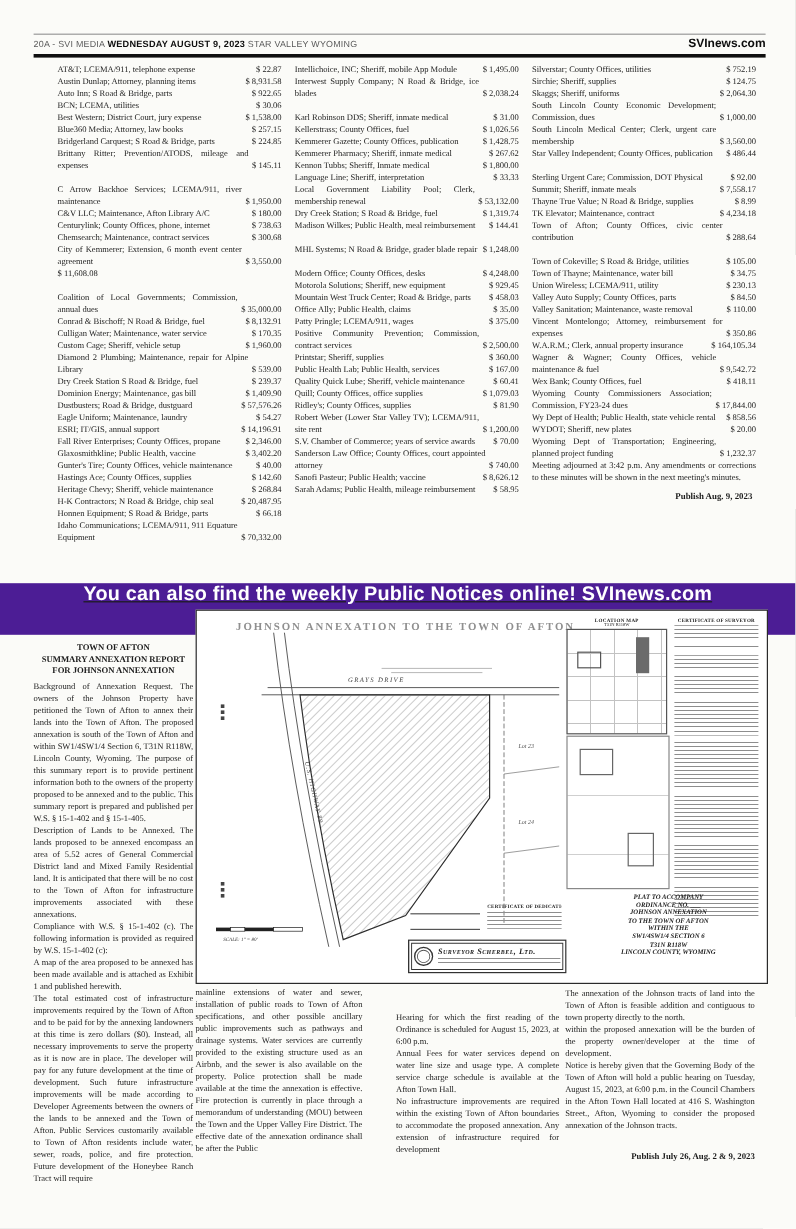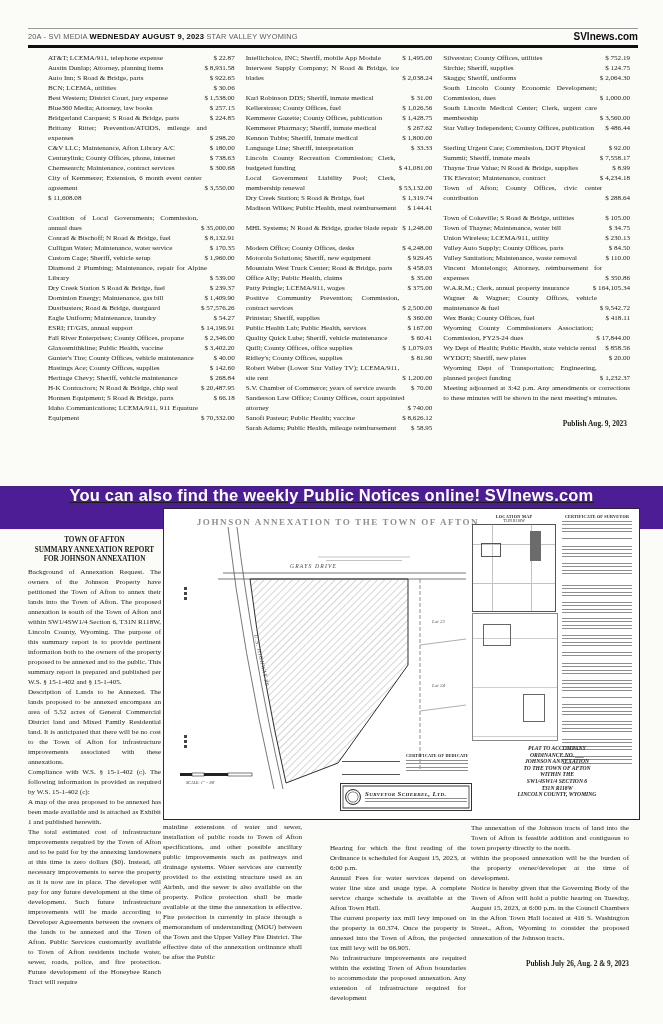--- a/index.html
+++ b/index.html
@@ -16,21 +16,21 @@
 
   
   .ledger{position:absolute;left:48px;top:53px;width:582px;display:flex;gap:11px;
           font-size:7.1px;line-height:10px;}
   .lcol{flex:1;min-width:0;}
   .entry{display:flex;align-items:flex-end;}
   .entry .desc{flex:1 1 auto;text-align:justify;padding-right:3px;}
   .entry .amt{white-space:nowrap;}
   .entry.gap{margin-top:10px;}
   .entry.para{display:block;text-align:justify;}
-  .entry.pub{display:block;text-align:right;font-weight:bold;margin-top:16px;font-size:7.4px;}
+  .entry.pub{display:block;text-align:right;font-weight:bold;margin-top:6px;font-size:7.4px;}
 
   
   .banner{position:absolute;left:0;right:0;top:486px;height:43px;background:#4c1d95;
           display:flex;justify-content:center;text-decoration:underline;}
   .banner-text{color:#ffffff;font-family:"Liberation Sans",sans-serif;font-weight:bold;
                font-size:16.5px;letter-spacing:.2px;white-space:nowrap;}
 
   
   .afton-left{position:absolute;left:28px;top:536px;width:133px;font-size:7.1px;line-height:10px;}
   .afton-title div{font-weight:bold;text-align:center;font-size:7.2px;line-height:9.5px;}
@@ -133,23 +133,27 @@
           <span class="amt">$ 257.15</span>
         </div>
 
         <div class="entry">
           <span class="desc">Bridgerland Carquest; S Road &amp; Bridge, parts</span>
           <span class="amt">$ 224.85</span>
         </div>
 
         <div class="entry">
           <span class="desc">Brittany Ritter; Prevention/ATODS, mileage and expenses</span>
-          <span class="amt">$ 298.20</span>
-        </div>
-
+          <span class="amt">$ 145.11</span>
+        </div>
+
+        <div class="entry gap">
+          <span class="desc">C Arrow Backhoe Services; LCEMA/911, river maintenance</span>
+          <span class="amt">$ 1,950.00</span>
+        </div>
 
         <div class="entry">
           <span class="desc">C&amp;V LLC; Maintenance, Afton Library A/C</span>
           <span class="amt">$ 180.00</span>
         </div>
 
         <div class="entry">
           <span class="desc">Centurylink; County Offices, phone, internet</span>
           <span class="amt">$ 738.63</span>
         </div>
@@ -293,24 +297,20 @@
         <div class="entry">
           <span class="desc">Kennon Tubbs; Sheriff, Inmate medical</span>
           <span class="amt">$ 1,800.00</span>
         </div>
 
         <div class="entry">
           <span class="desc">Language Line; Sheriff, interpretation</span>
           <span class="amt">$ 33.33</span>
         </div>
 
-        <div class="entry">
-          <span class="desc">Lincoln County Recreation Commission; Clerk, budgeted funding</span>
-          <span class="amt">$ 41,081.00</span>
-        </div>
 
         <div class="entry">
           <span class="desc">Local Government Liability Pool; Clerk, membership renewal</span>
           <span class="amt">$ 53,132.00</span>
         </div>
 
         <div class="entry">
           <span class="desc">Dry Creek Station; S Road &amp; Bridge, fuel</span>
           <span class="amt">$ 1,319.74</span>
         </div>
@@ -667,21 +667,20 @@
   </div>
 
   <div class="colA">
 
   <p class="jp">mainline extensions of water and sewer, installation of public roads to Town of Afton specifications, and other possible ancillary public improvements such as pathways and drainage systems. Water services are currently provided to the existing structure used as an Airbnb, and the sewer is also available on the property. Police protection shall be made available at the time the annexation is effective. Fire protection is currently in place through a memorandum of understanding (MOU) between the Town and the Upper Valley Fire District. The effective date of the annexation ordinance shall be after the Public</p>
     </div>
   <div class="colB">
 
   <p class="jp">Hearing for which the first reading of the Ordinance is scheduled for August 15, 2023, at 6:00 p.m.</p>
       <p class="jp">Annual Fees for water services depend on water line size and usage type. A complete service charge schedule is available at the Afton Town Hall.</p>
-      <p class="jp">The current property tax mill levy imposed on the property is 60.374. Once the property is annexed into the Town of Afton, the projected tax mill levy will be 66.905.</p>
       <p class="jp">No infrastructure improvements are required within the existing Town of Afton boundaries to accommodate the proposed annexation. Any extension of infrastructure required for development</p>
     </div>
   <div class="colC">
 
   <p class="jp">The annexation of the Johnson tracts of land into the Town of Afton is feasible addition and contiguous to town property directly to the north.</p>
       <p class="jp">within the proposed annexation will be the burden of the property owner/developer at the time of development.</p>
       <p class="jp">Notice is hereby given that the Governing Body of the Town of Afton will hold a public hearing on Tuesday, August 15, 2023, at 6:00 p.m. in the Council Chambers in the Afton Town Hall located at 416 S. Washington Street., Afton, Wyoming to consider the proposed annexation of the Johnson tracts.</p>
       <p class="jp pub">Publish July 26, Aug. 2 &amp; 9, 2023</p>
     </div>
 

